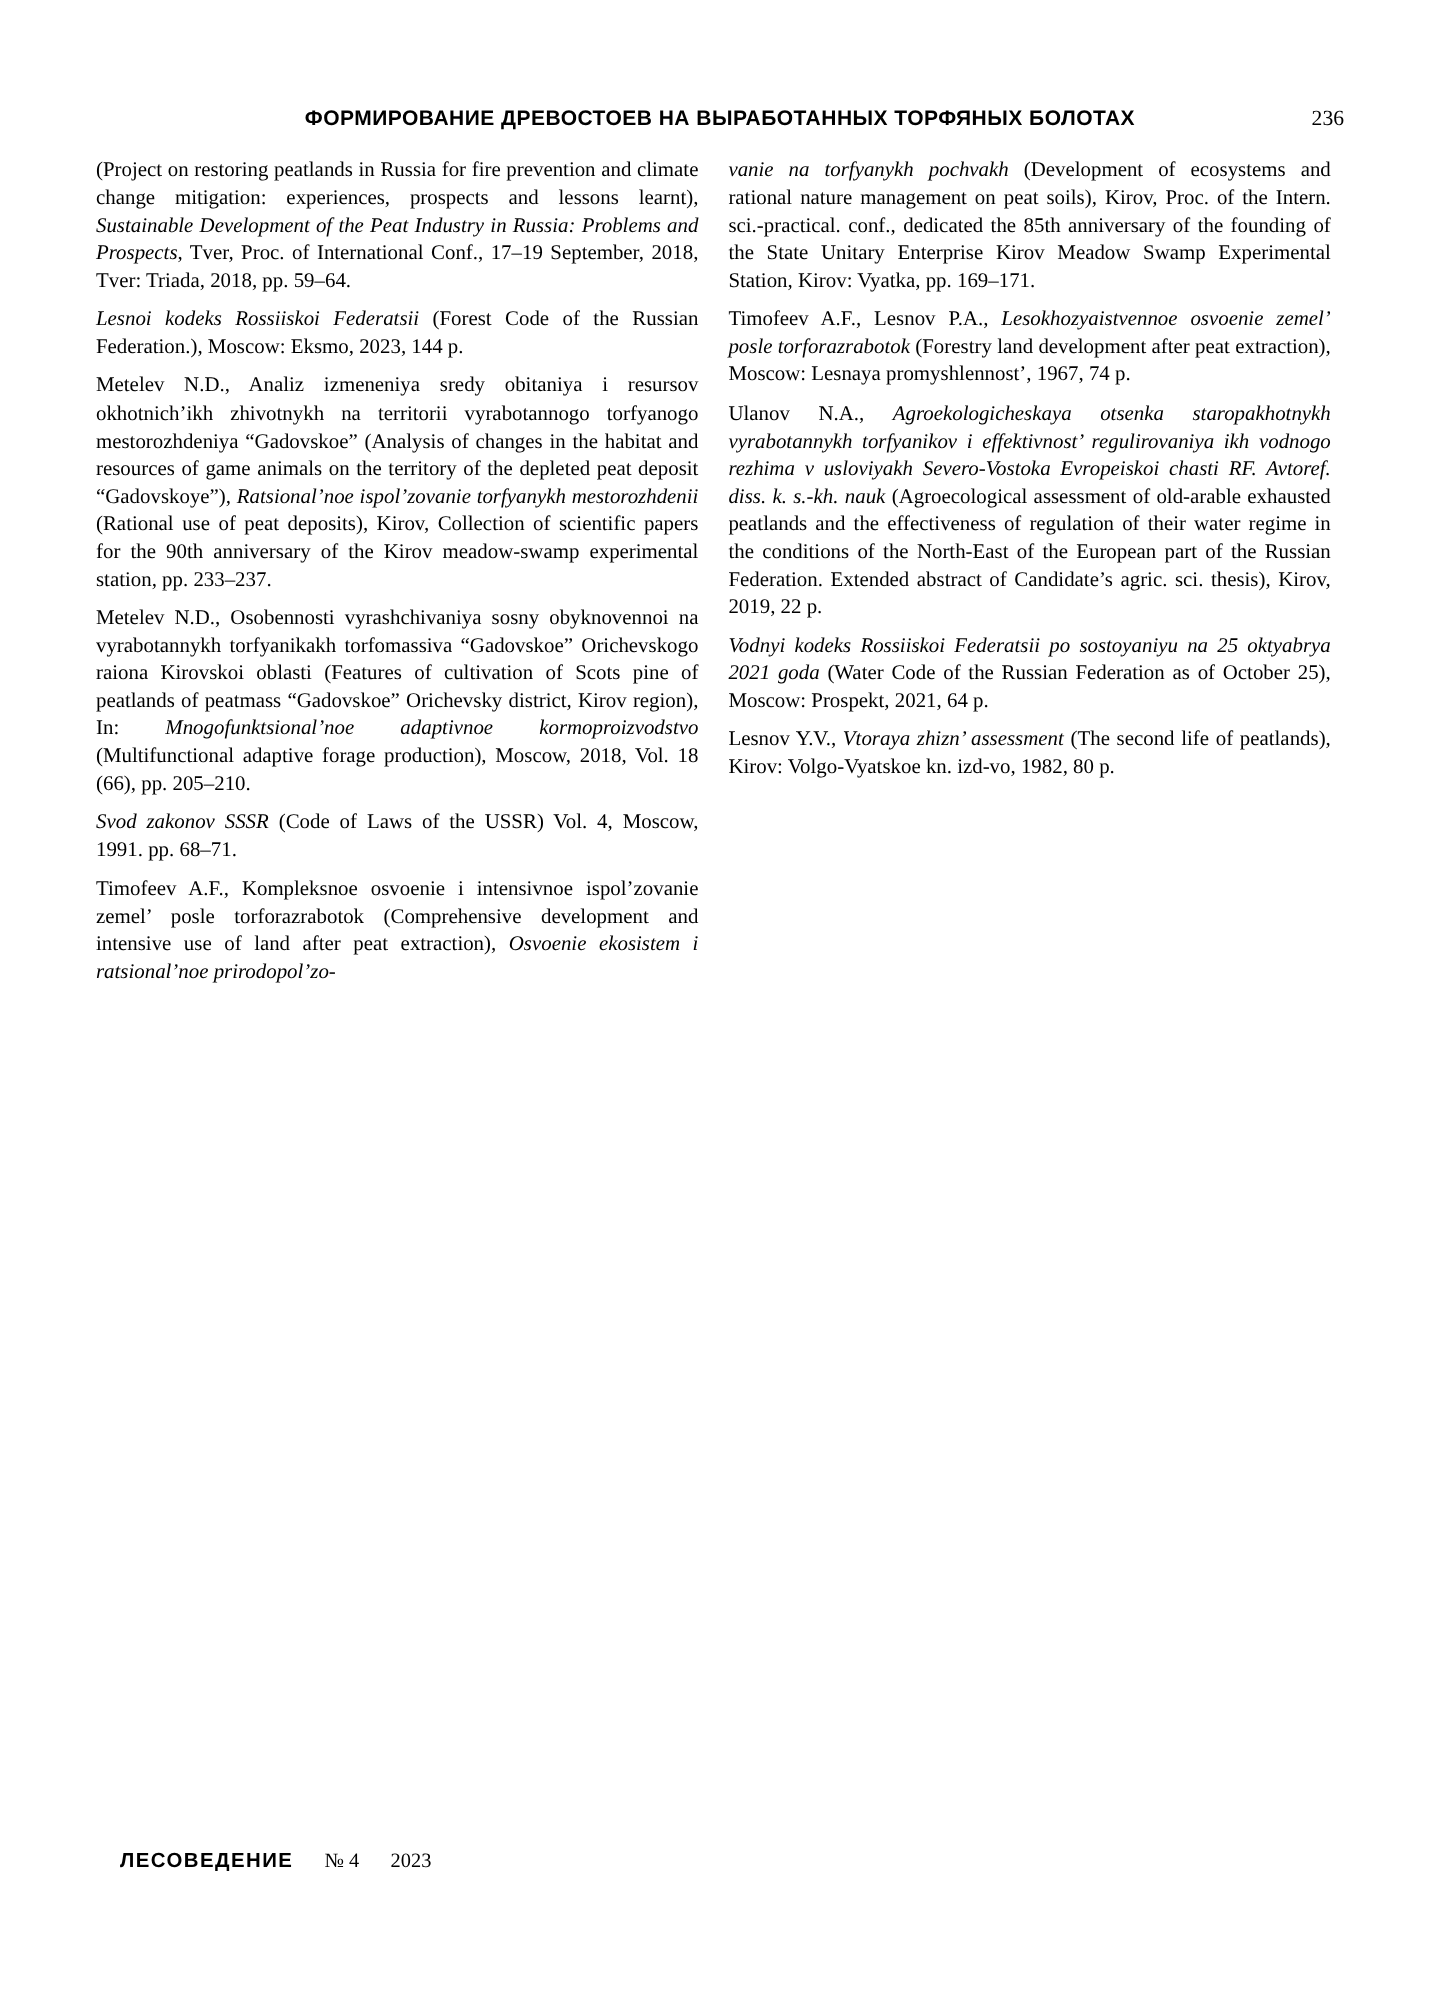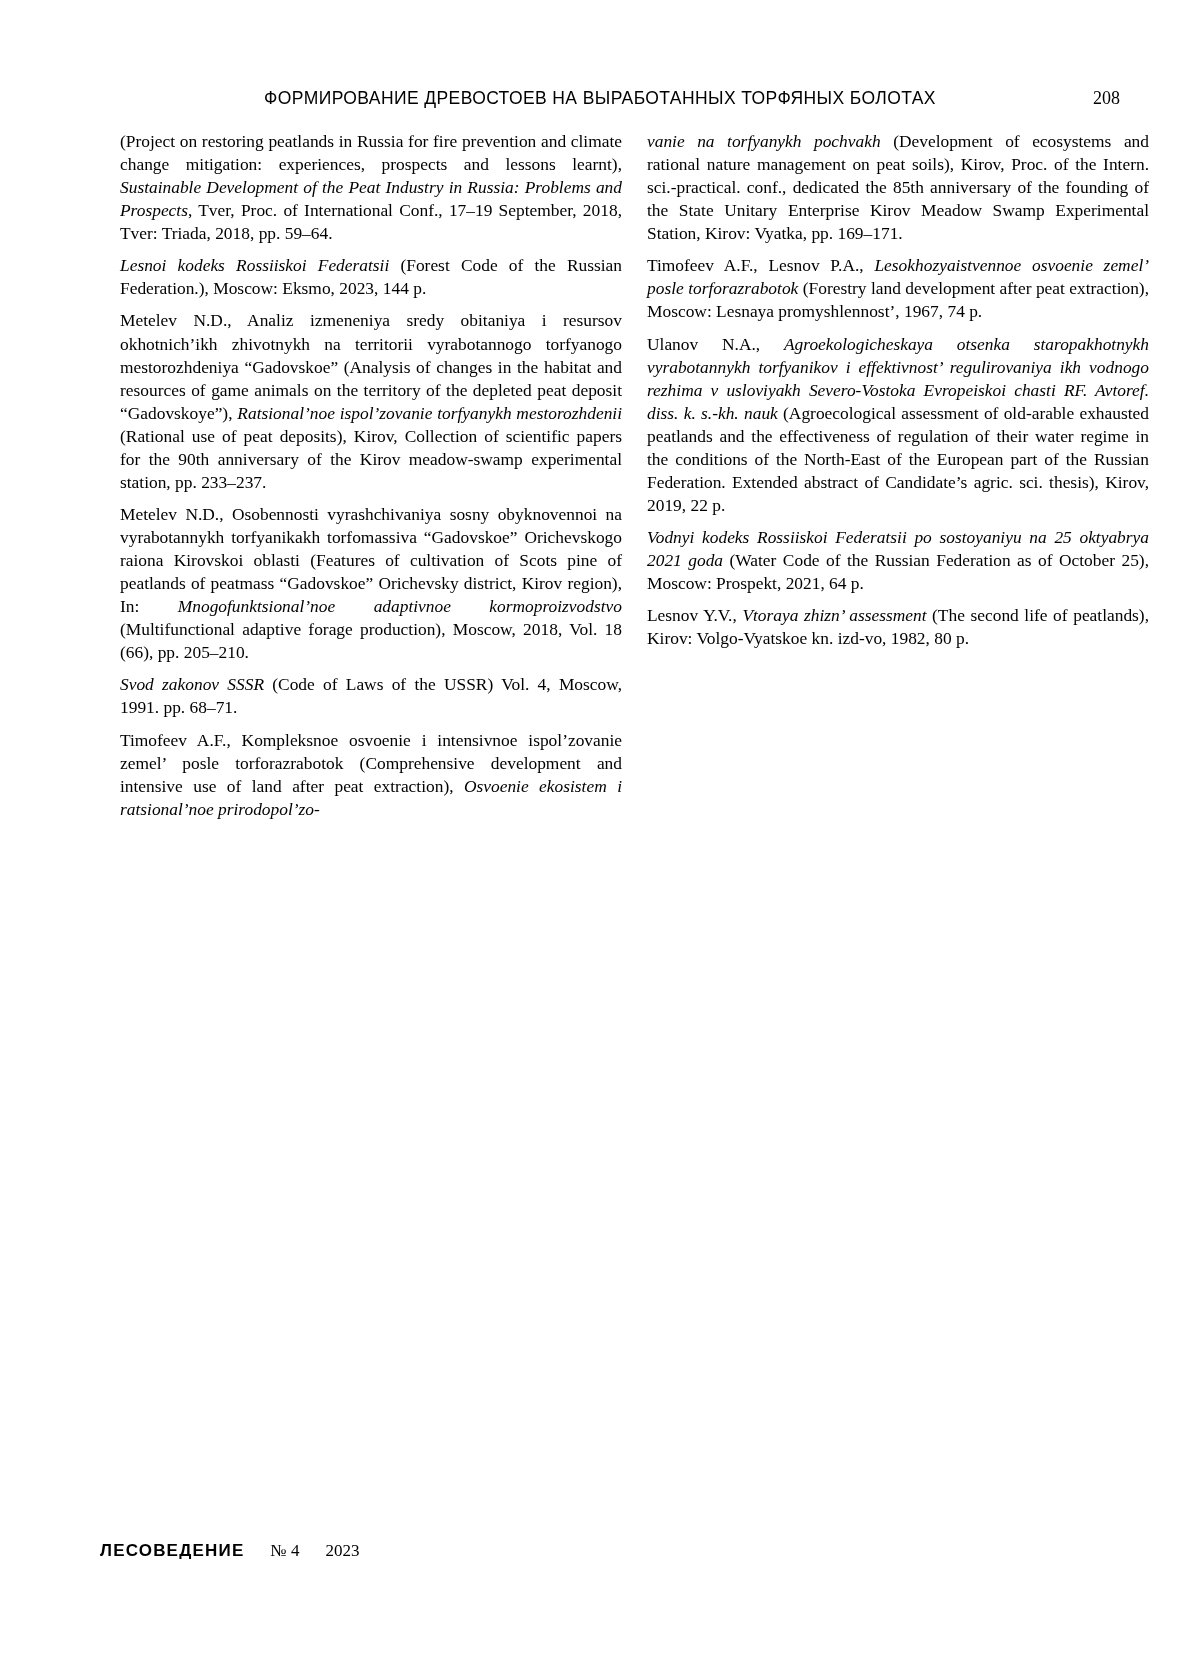--- a/index.html
+++ b/index.html
@@ -29,35 +29,35 @@
     display: flex;
     align-items: baseline;
     justify-content: center;
     font-family: "Liberation Sans", sans-serif;
   }
   .running-head .title {
     font-size: 17.5px;
     letter-spacing: 0.4px;
     text-align: center;
     white-space: nowrap;
+    font-weight: bold;
   }
   .running-head .pageno {
     position: absolute;
     right: 0;
     font-size: 18px;
     font-family: "Liberation Serif", serif;
   }
   .columns {
     position: absolute;
     left: 80px;
     top: 130px;
     width: 1040px;
     display: flex;
     gap: 25px;
-    margin-left: 40px;
   }
   .col {
     width: 502px;
   }
   .ref {
     font-size: 17.4px;
     line-height: 1.325;
     text-align: justify;
     text-justify: inter-word;
     margin: 0 0 9px 0;
@@ -86,21 +86,21 @@
     font-size: 17px;
   }
 </style>
 </head>
 <body>
 
 <div class="page">
 
   <div class="running-head">
     <span class="title">ФОРМИРОВАНИЕ ДРЕВОСТОЕВ НА ВЫРАБОТАННЫХ ТОРФЯНЫХ БОЛОТАХ</span>
-    <span class="pageno">208</span>
+    <span class="pageno">236</span>
   </div>
 
   <div class="columns">
     <div class="col" id="left-column">
         <p class="ref" id="ref-project-restoring-peatlands"><span>(Project on restoring peatlands in Russia for fire prevention and climate change mitigation: experiences, prospects and lessons learnt), </span><i>Sustainable Development of the Peat Industry in Russia: Problems and Prospects</i><span>, Tver, Proc. of International Conf., 17–19 September, 2018, Tver: Triada, 2018, pp. 59–64.</span></p>
         <p class="ref" id="ref-lesnoi-kodeks"><i>Lesnoi kodeks Rossiiskoi Federatsii</i><span> (Forest Code of the Russian Federation.), Moscow: Eksmo, 2023, 144 p.</span></p>
         <p class="ref" id="ref-metelev-analiz"><span>Metelev N.D., Analiz izmeneniya sredy obitaniya i resursov okhotnich’ikh zhivotnykh na territorii vyrabotannogo torfyanogo mestorozhdeniya “Gadovskoe” (Analysis of changes in the habitat and resources of game animals on the territory of the depleted peat deposit “Gadovskoye”), </span><i>Ratsional’noe ispol’zovanie torfyanykh mestorozhdenii</i><span> (Rational use of peat deposits), Kirov, Collection of scientific papers for the 90th anniversary of the Kirov meadow-swamp experimental station, pp. 233–237.</span></p>
         <p class="ref" id="ref-metelev-osobennosti"><span>Metelev N.D., Osobennosti vyrashchivaniya sosny obyknovennoi na vyrabotannykh torfyanikakh torfomassiva “Gadovskoe” Orichevskogo raiona Kirovskoi oblasti (Features of cultivation of Scots pine of peatlands of peatmass “Gadovskoe” Orichevsky district, Kirov region), In: </span><i>Mnogofunktsional’noe adaptivnoe kormoproizvodstvo</i><span> (Multifunctional adaptive forage production), Moscow, 2018, Vol. 18 (66), pp. 205–210.</span></p>
         <p class="ref" id="ref-svod-zakonov-sssr"><i>Svod zakonov SSSR</i><span> (Code of Laws of the USSR) Vol. 4, Moscow, 1991. pp. 68–71.</span></p>
         <p class="ref" id="ref-timofeev-kompleksnoe"><span>Timofeev A.F., Kompleksnoe osvoenie i intensivnoe ispol’zovanie zemel’ posle torforazrabotok (Comprehensive development and intensive use of land after peat extraction), </span><i>Osvoenie ekosistem i ratsional’noe prirodopol’zo-</i></p>

